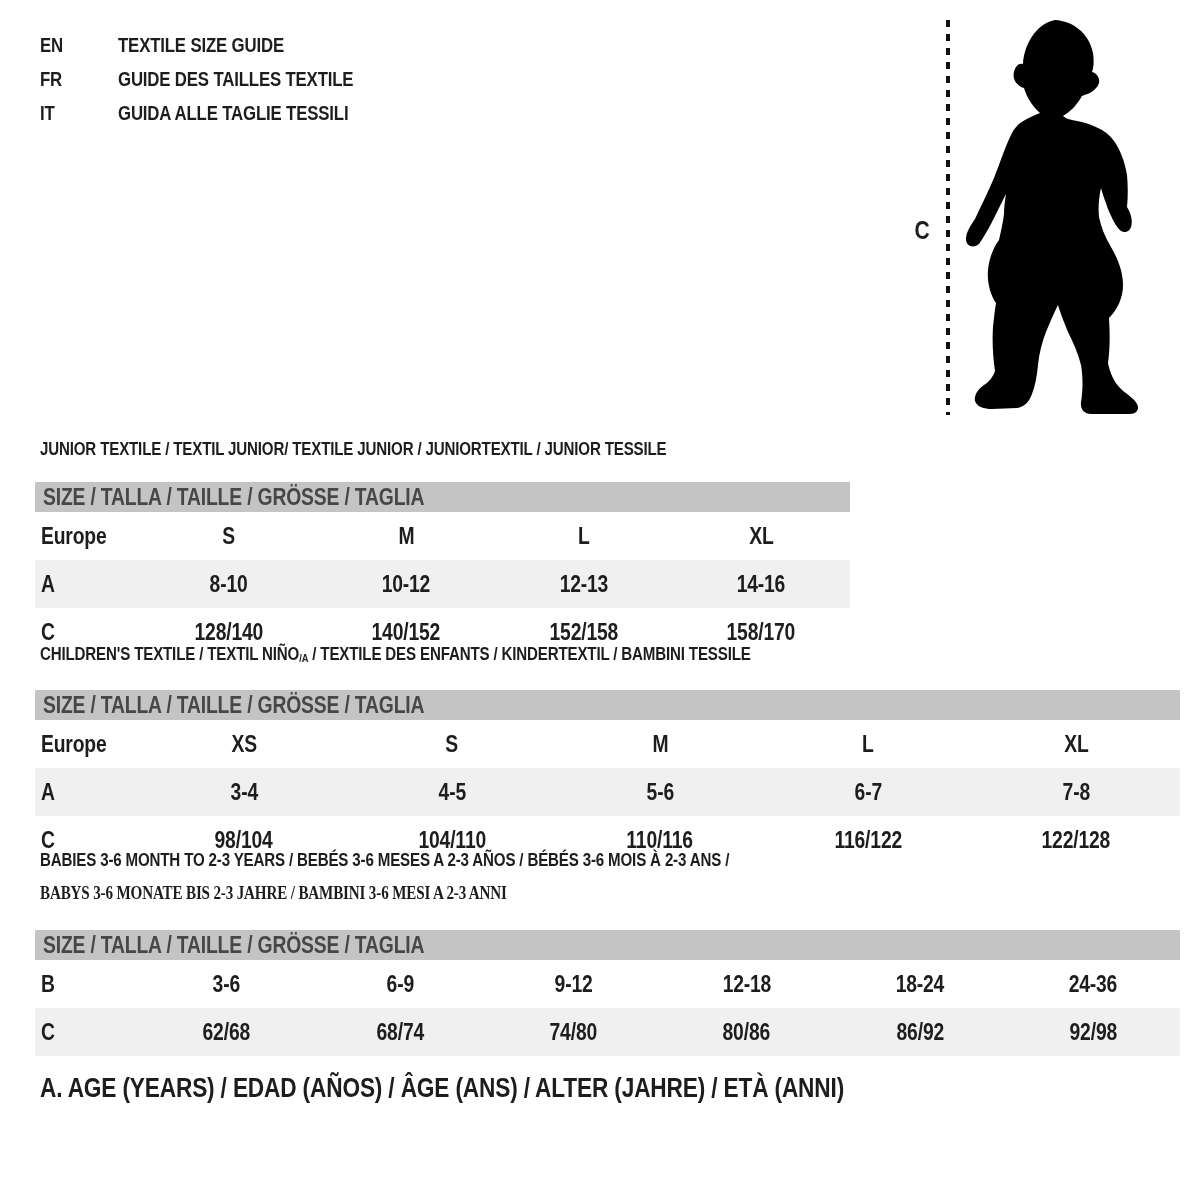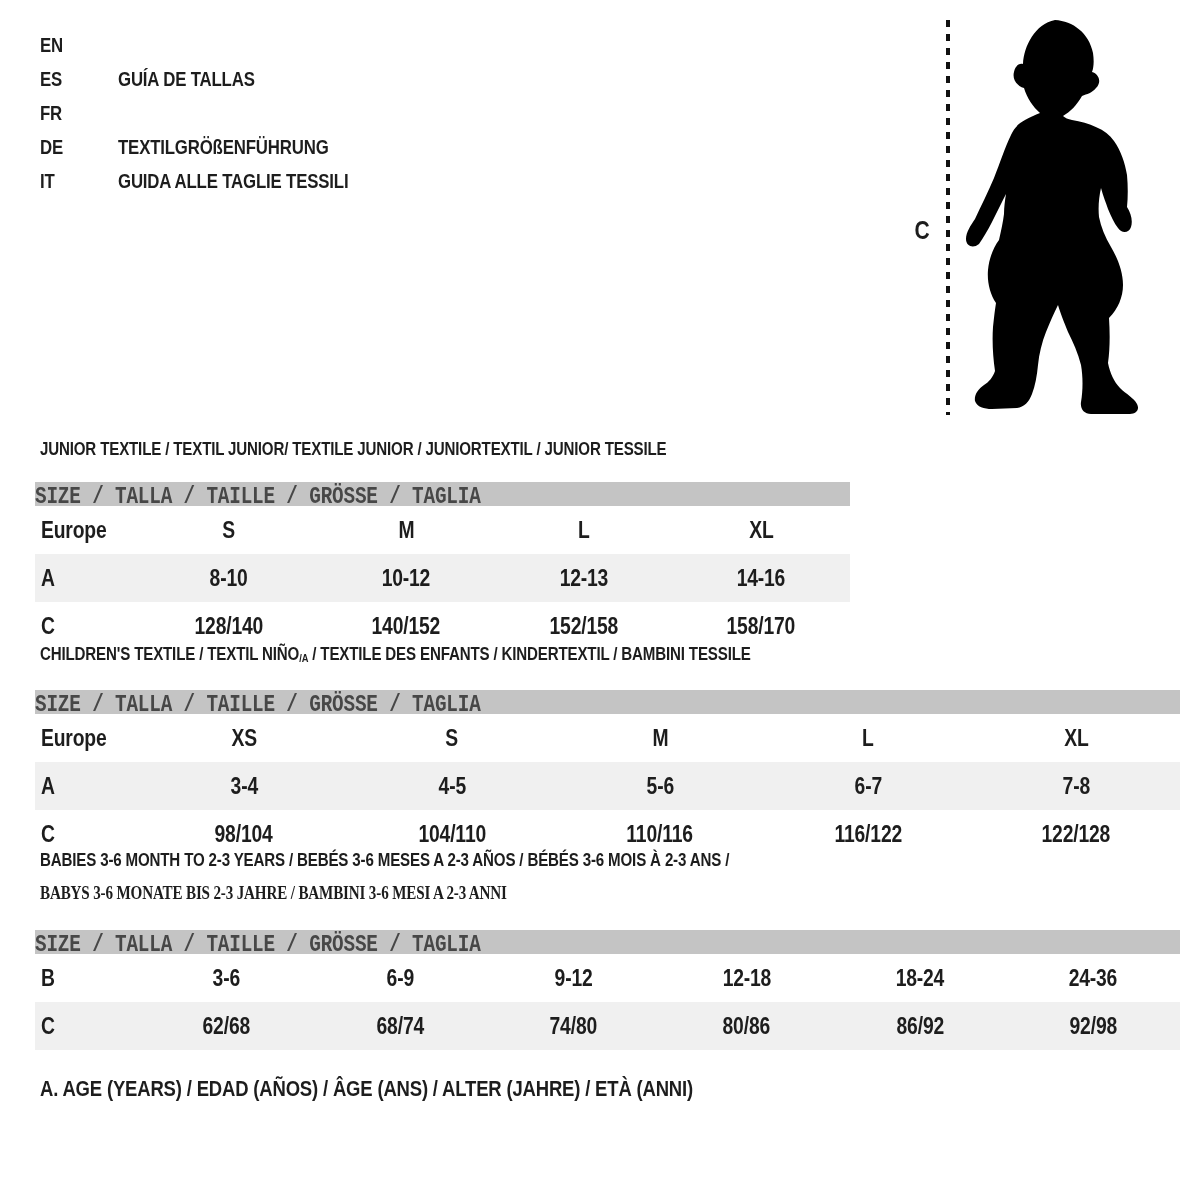--- a/index.html
+++ b/index.html
@@ -33,54 +33,48 @@
   .fig-svg{left:900px;top:10px;}
   .fig-c{left:905px;top:216px;width:34px;text-align:center;font-size:25px;}
 
   
   .sec-head{font-size:18px;line-height:24px;}
   .sub{font-size:0.62em;vertical-align:-0.22em;}
 
   
   .table{position:absolute;}
   .t-bar{
-    height:24px;line-height:30px;
+    height:30px;line-height:30px;
     background:var(--table-header-bg);
     color:var(--header-text);
-    font-size:23px;font-family:Liberation Mono, monospace;
+    padding-left:8px;font-size:23px;
   }
   .t-row{display:grid;align-items:center;height:48px;font-size:23px;}
   .t-row.alt{background:var(--row-alt-bg);}
   .cols4{grid-template-columns:105px repeat(4,1fr);}
   .cols5{grid-template-columns:105px repeat(5,1fr);}
   .cols6{grid-template-columns:105px repeat(6,1fr);}
   .lbl{padding-left:6px;text-align:left;}
   .cell{text-align:center;}
 
   
-  .legend{left:40px;top:1072px;font-size:22px;}
+  .legend{left:40px;top:1072px;font-size:27px;}
   .legend div{height:33px;line-height:33px;}
 </style>
 </head>
 <body>
 
 <div class="abs lang-block">
   <div class="lang-row">
     <span class="lang-code"><span class="cxl">EN</span></span>
-  </div>
-  <div class="lang-row">
-    <span class="lang-code"><span class="cxl">ES</span></span>
-    <span><span class="cxl">GUÍA DE TALLAS</span></span>
+    <span><span class="cxl">TEXTILE SIZE GUIDE</span></span>
   </div>
   <div class="lang-row">
     <span class="lang-code"><span class="cxl">FR</span></span>
-  </div>
-  <div class="lang-row">
-    <span class="lang-code"><span class="cxl">DE</span></span>
-    <span><span class="cxl">TEXTILGRÖßENFÜHRUNG</span></span>
+    <span><span class="cxl">GUIDE DES TAILLES TEXTILE</span></span>
   </div>
   <div class="lang-row">
     <span class="lang-code"><span class="cxl">IT</span></span>
     <span><span class="cxl">GUIDA ALLE TAGLIE TESSILI</span></span>
   </div>
 </div>
 
 <span class="abs fig-c"><span class="cx">C</span></span>
 <svg class="abs fig-svg" width="245" height="412" viewBox="0 0 245 412">
   <line x1="48" y1="10" x2="48" y2="405" stroke="#111111" stroke-width="4" stroke-dasharray="7 7"></line>

